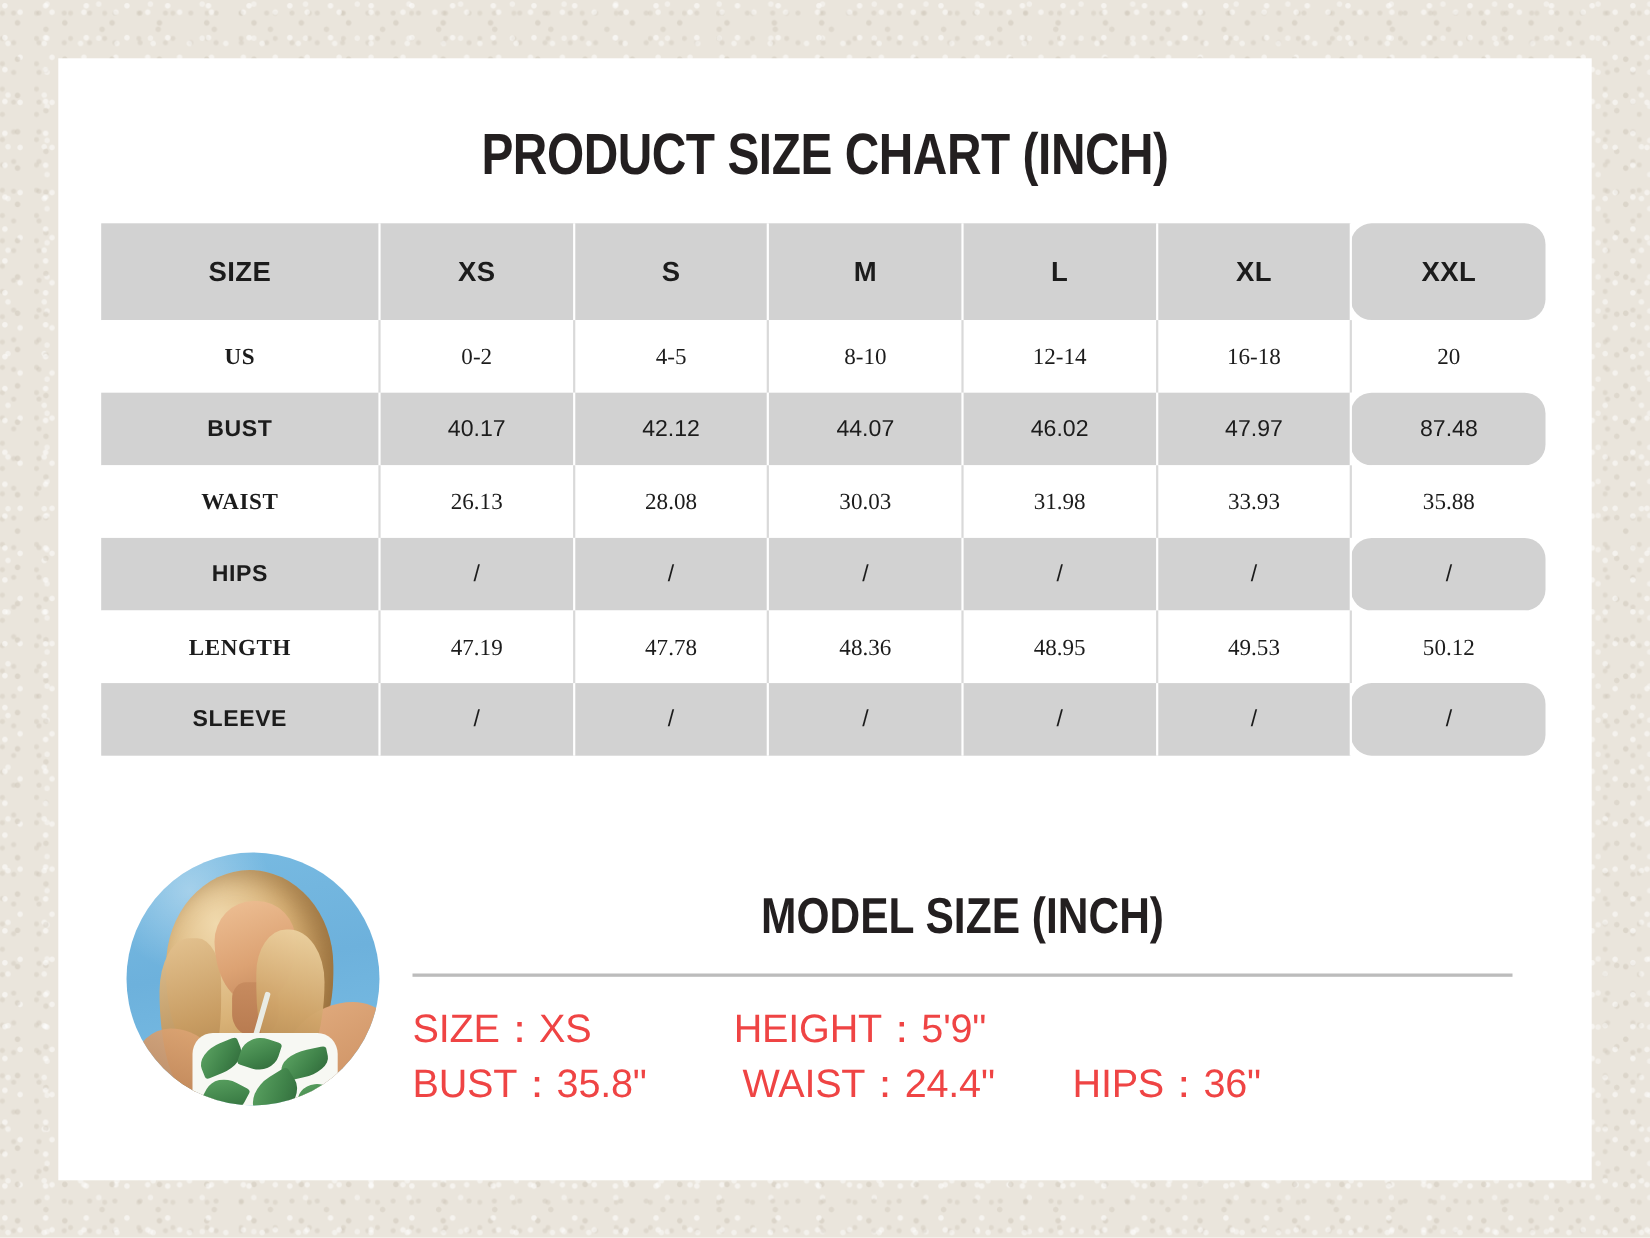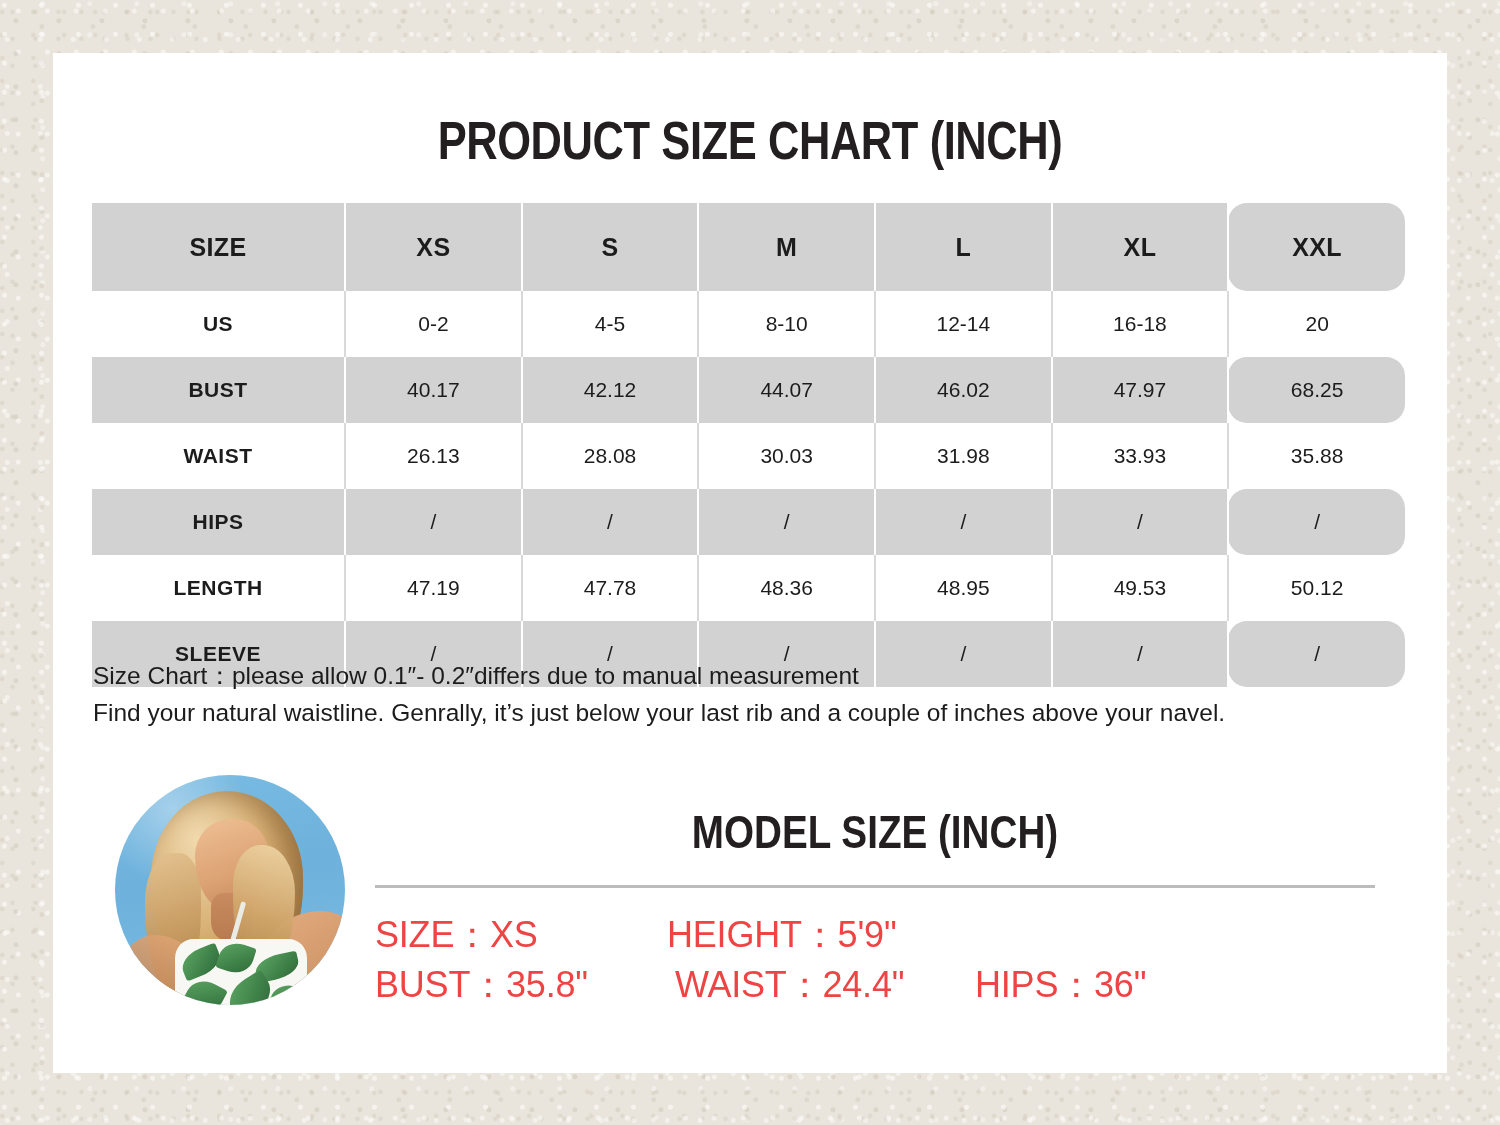--- a/index.html
+++ b/index.html
@@ -87,21 +87,21 @@
     letter-spacing: 0.4px;
   }
 
   #size-table tbody td {
     height: 58px;
     font-size: 21px;
     font-weight: 400;
   }
   #size-table tbody td.row-label { font-weight: 600; letter-spacing: 0.5px; }
   #size-table tbody tr.band-gray td { background: #d2d2d2; }
-  #size-table tbody tr.band-white td { background: #ffffff; border-right-color: #d9d9d9; }
+  #size-table tbody tr.band-white td { background: #ffffff; border-right-color: #d9d9d9; font-family: Liberation Serif, serif; }
   #size-table tbody tr.band-white td:first-child { border-right-color: #d9d9d9; }
 
   
   .notes {
     position: absolute;
     left: 40px;
     top: 604px;
     width: 1320px;
     font-size: 24.5px;
     line-height: 37px;
@@ -283,21 +283,21 @@
         <td>16-18</td>
         <td>20</td>
       </tr>
       <tr class="band-gray">
         <td class="row-label">BUST</td>
         <td>40.17</td>
         <td>42.12</td>
         <td>44.07</td>
         <td>46.02</td>
         <td>47.97</td>
-        <td>68.25</td>
+        <td>87.48</td>
       </tr>
       <tr class="band-white">
         <td class="row-label">WAIST</td>
         <td>26.13</td>
         <td>28.08</td>
         <td>30.03</td>
         <td>31.98</td>
         <td>33.93</td>
         <td>35.88</td>
       </tr>
@@ -324,24 +324,20 @@
         <td>/</td>
         <td>/</td>
         <td>/</td>
         <td>/</td>
         <td>/</td>
         <td>/</td>
       </tr>
     </tbody>
   </table>
 
-  <div class="notes">
-    <div>Size Chart：please allow 0.1″- 0.2″differs due to manual measurement</div>
-    <div>Find your natural waistline. Genrally, it’s just below your last rib and a couple of inches above your navel.</div>
-  </div>
 
   <div id="model-section">
 
     <div id="model-photo">
       <div class="sky-glow"></div>
       <div class="hair"></div>
       <div class="hair-strandL"></div>
       <div class="face"></div>
       <div class="neck"></div>
       <div class="shoulder"></div>

